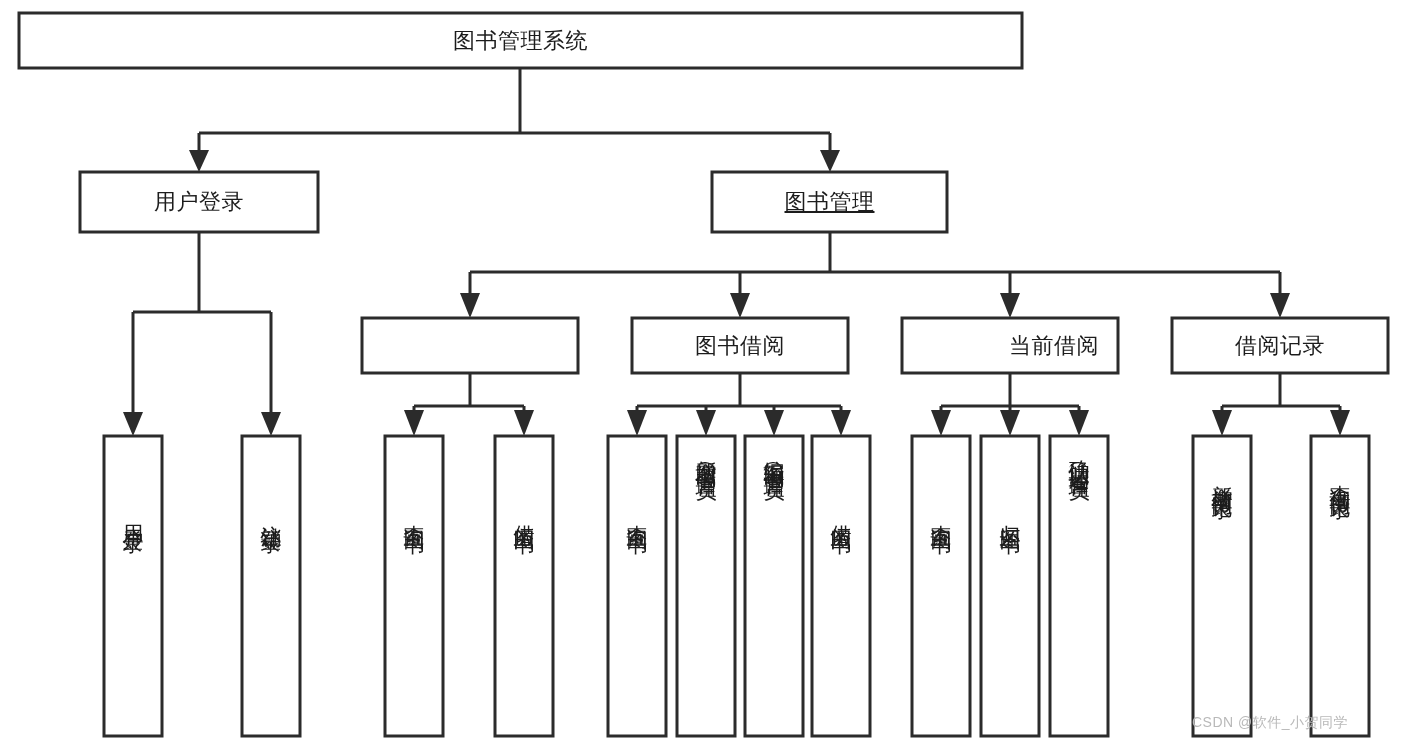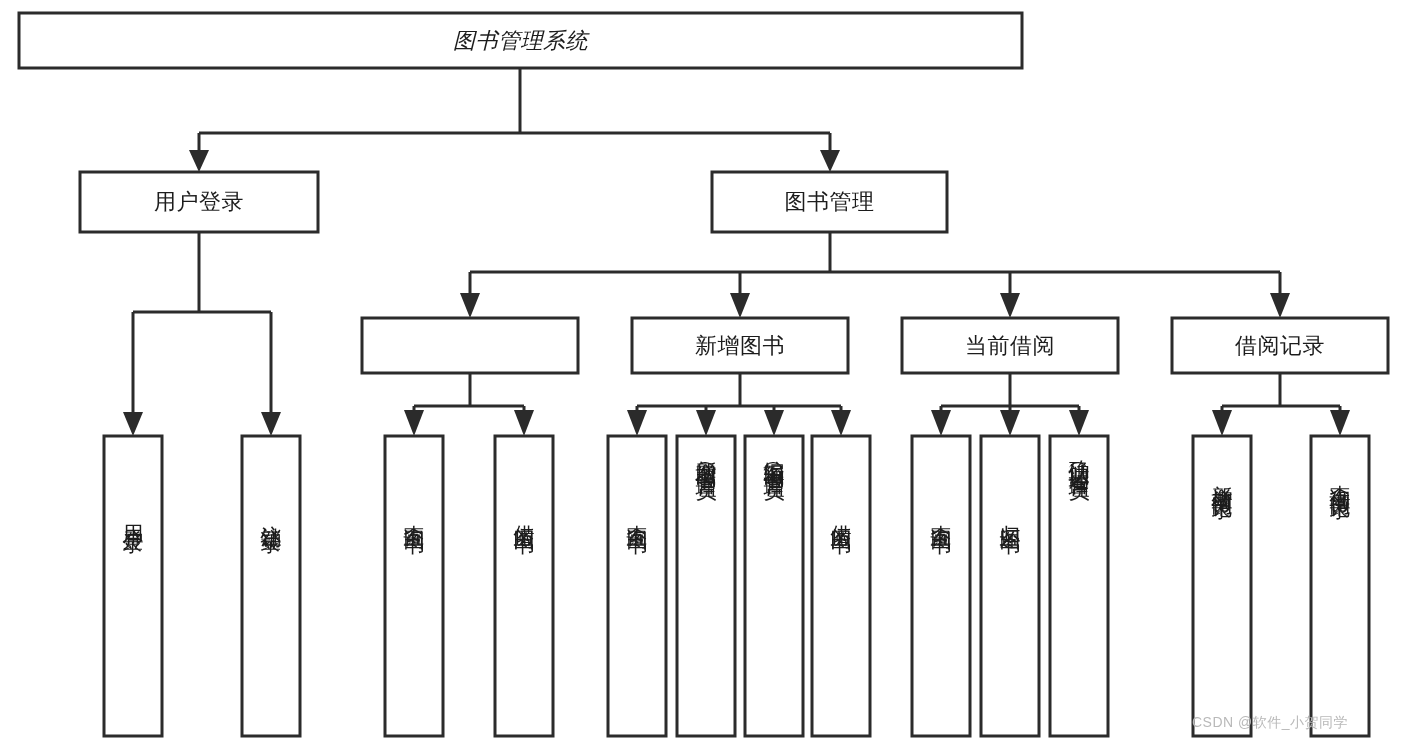--- a/index.html
+++ b/index.html
@@ -169,27 +169,27 @@
     <rect class="node-box" x="812" y="436" width="58" height="300"></rect>
 
     <rect class="node-box" x="912" y="436" width="58" height="300"></rect>
     <rect class="node-box" x="981" y="436" width="58" height="300"></rect>
     <rect class="node-box" x="1050" y="436" width="58" height="300"></rect>
 
     <rect class="node-box" x="1193" y="436" width="58" height="300"></rect>
     <rect class="node-box" x="1311" y="436" width="58" height="300"></rect>
   </svg>
 
-  <div class="node-label-h" style="left:19px; top:13px; width:1003px; height:55px;font-style:italic;">图书管理系统</div>
+  <div class="node-label-h" style="left:19px; top:13px; width:1003px; height:55px;">图书管理系统</div>
 
   <div class="node-label-h" style="left:80px; top:172px; width:238px; height:60px;">用户登录</div>
-  <div class="node-label-h" style="left:712px; top:172px; width:235px; height:60px;">图书管理</div>
-
-  <div class="node-label-h" style="left:632px; top:318px; width:216px; height:55px;">新增图书</div>
-  <div class="node-label-h" style="left:902px; top:318px; width:216px; height:55px;">当前借阅</div>
+  <div class="node-label-h" style="left:712px; top:172px; width:235px; height:60px;text-decoration:underline;">图书管理</div>
+
+  <div class="node-label-h" style="left:632px; top:318px; width:216px; height:55px;">图书借阅</div>
+  <div class="node-label-h" style="left:902px; top:318px; width:216px; height:55px;padding-left:44px;">当前借阅</div>
   <div class="node-label-h" style="left:1172px; top:318px; width:216px; height:55px;">借阅记录</div>
 
   <div class="node-label-v" style="left:104px; top:508px; width:58px; height:228px;">用户登录</div>
   <div class="node-label-v" style="left:242px; top:508px; width:58px; height:228px;">注销登录</div>
 
   <div class="node-label-v" style="left:385px; top:508px; width:58px; height:228px;">查询图书</div>
   <div class="node-label-v" style="left:495px; top:508px; width:58px; height:228px;">借阅图书</div>
 
   <div class="node-label-v" style="left:608px; top:508px; width:58px; height:228px;">查询图书</div>
   <div class="node-label-v" style="left:677px; top:443px; width:58px; height:293px;">新增图书（管理员）</div>

